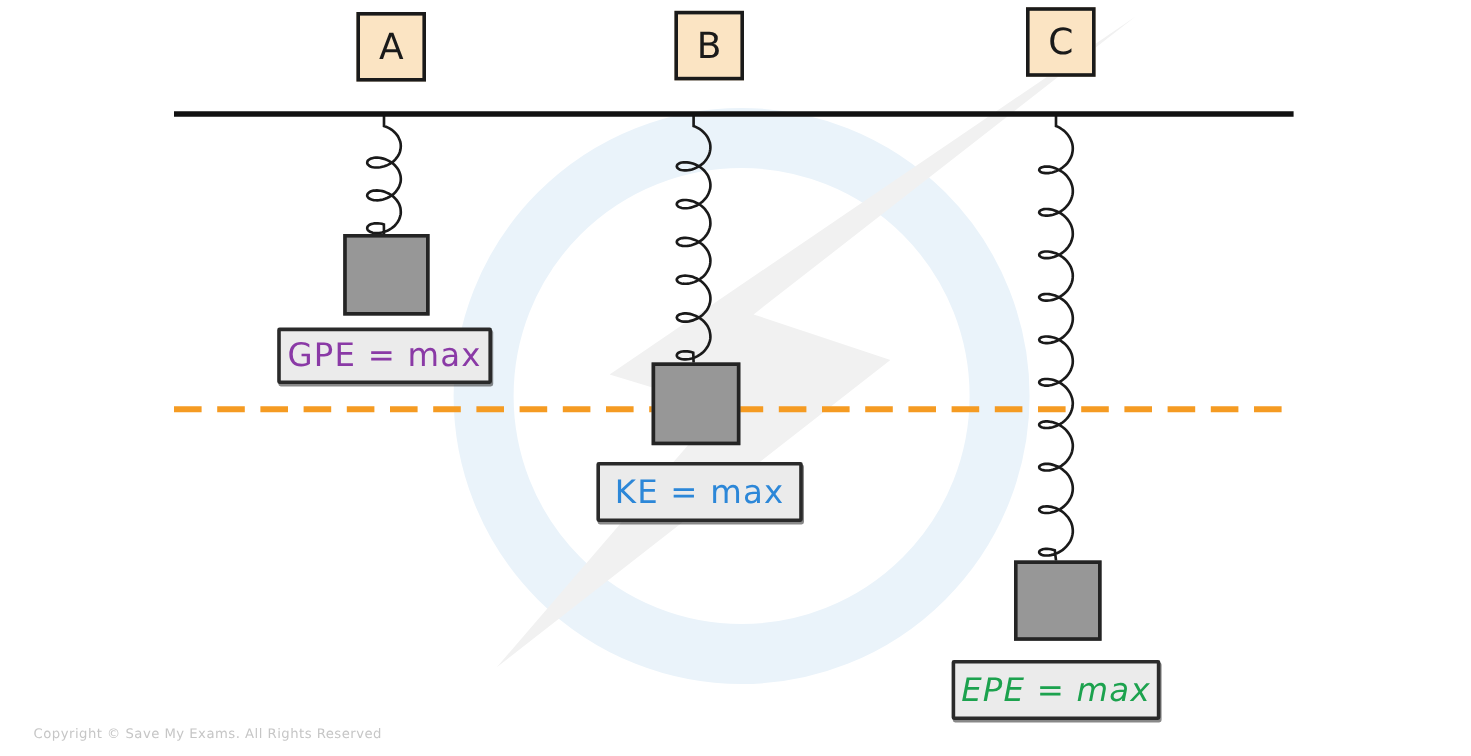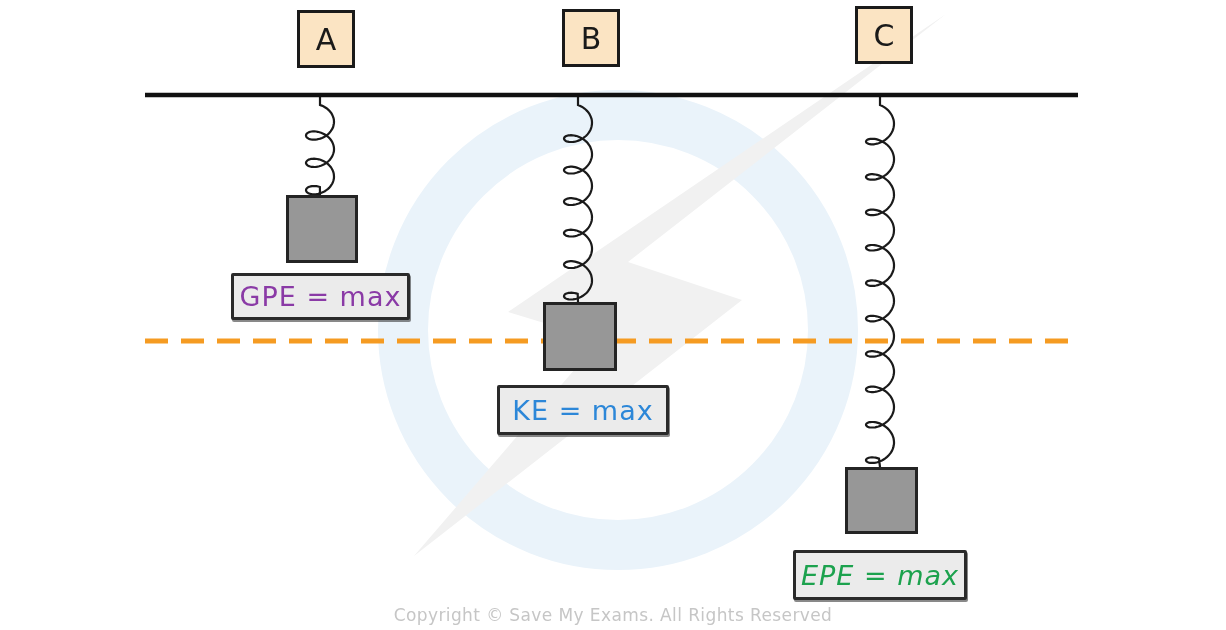--- a/index.html
+++ b/index.html
@@ -54,24 +54,25 @@
     box-shadow: 1px 2px 0 rgba(40,40,40,0.55);
   }
   .energy-gpe { left: 231px; top: 273px; width: 179px; height: 47px; }
   .energy-ke  { left: 497px; top: 385px; width: 172px; height: 50px; }
   .energy-epe { left: 793px; top: 550px; width: 174px; height: 50px; font-style: italic; }
   
   .copyright {
     position: absolute;
     left: 0; top: 605px;
     width: 100%;
-    text-align: center;
-    font-size: 17px;
+    text-align: left;
+    font-size: 11px;
     letter-spacing: 0.4px;
     color: #C6C6C6;
+    padding-left: 28px;
   }
 </style>
 </head>
 <body>
 
 <div class="canvas">
 
   <svg class="layer" viewBox="0 0 1226 630" aria-hidden="true">
     <circle cx="618" cy="330" r="215" fill="none" stroke-width="50" stroke="#EAF3FA"></circle>
     <polygon points="946,14 628,262 742,300 414,556 600,340 508,312" fill="#F1F1F1"></polygon>

